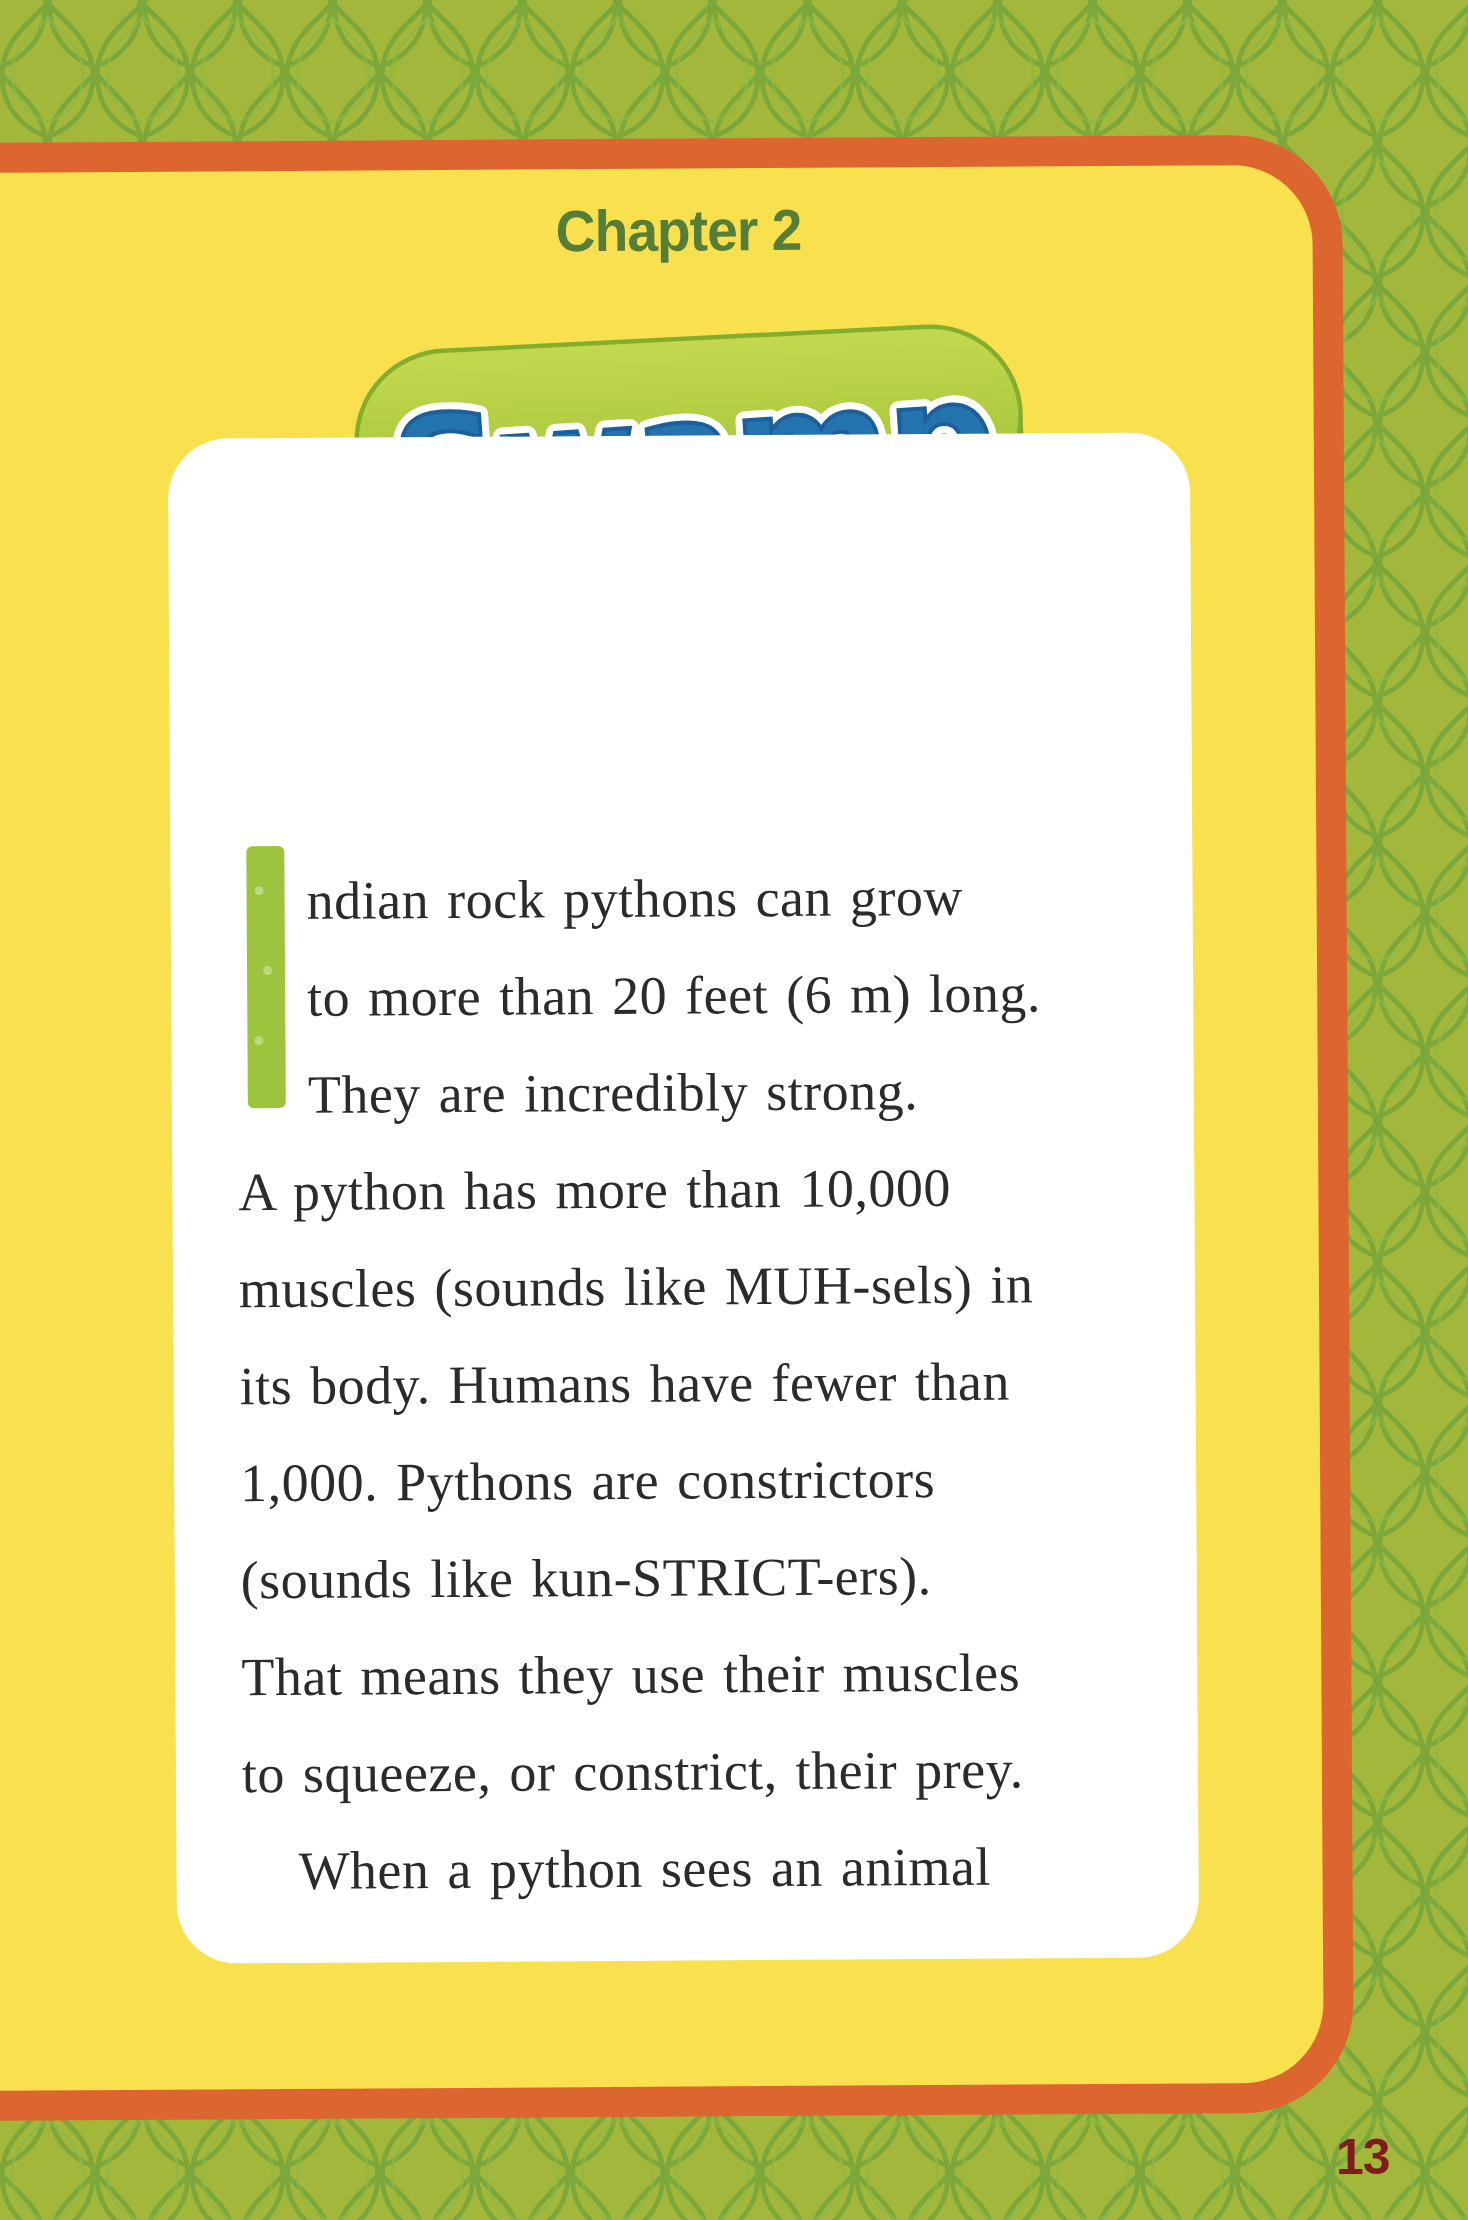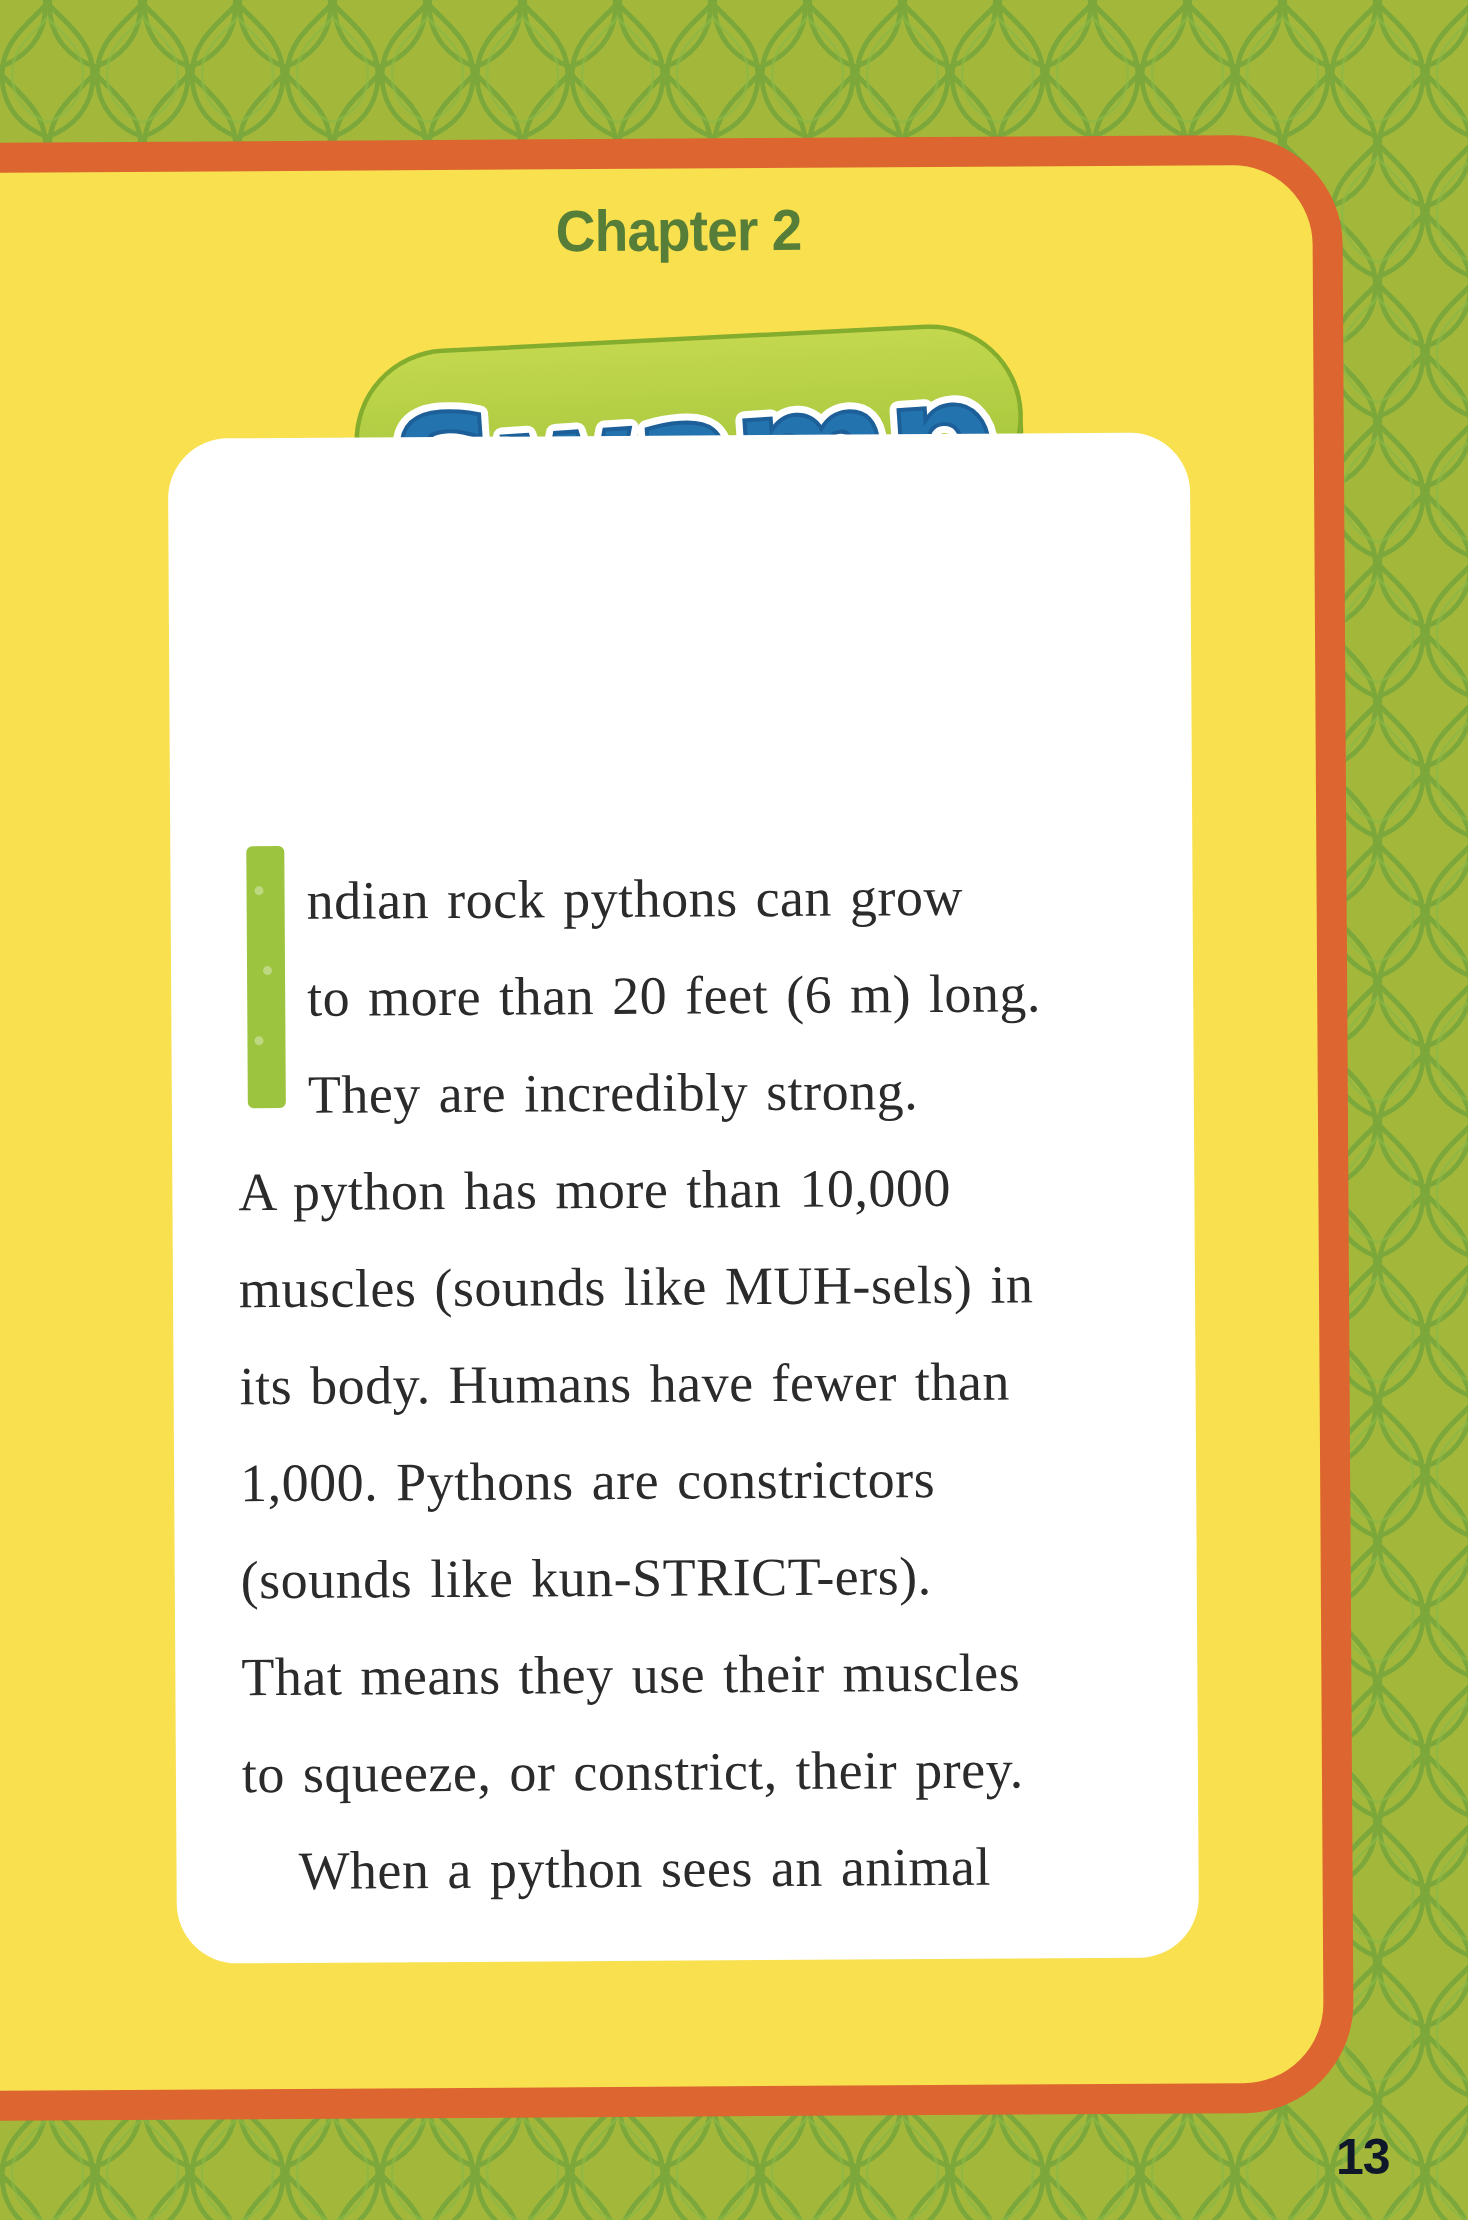--- a/index.html
+++ b/index.html
@@ -53,21 +53,21 @@
   .body-text .shifted{margin-left:70px;}
   .body-text .indent{text-indent:56px;}
 
   .ink-speck{
     position:absolute;left:510px;top:282px;width:8px;height:9px;border-radius:50%;
     background:#6b5c1e;opacity:.8;
   }
 
   .page-number{
     position:absolute;left:1336px;top:2128px;z-index:2;
-    font-weight:bold;font-size:50px;color:#0f172a;letter-spacing:-1px;
+    font-weight:bold;font-size:50px;color:#7f1d1d;letter-spacing:-1px;
   }
 
   .logo-text{
     font-family:"DejaVu Sans",sans-serif;font-weight:bold;
   }
 </style>
 </head>
 <body>
 
 <svg class="bg-pattern" width="1468" height="2220" viewBox="0 0 1468 2220">

